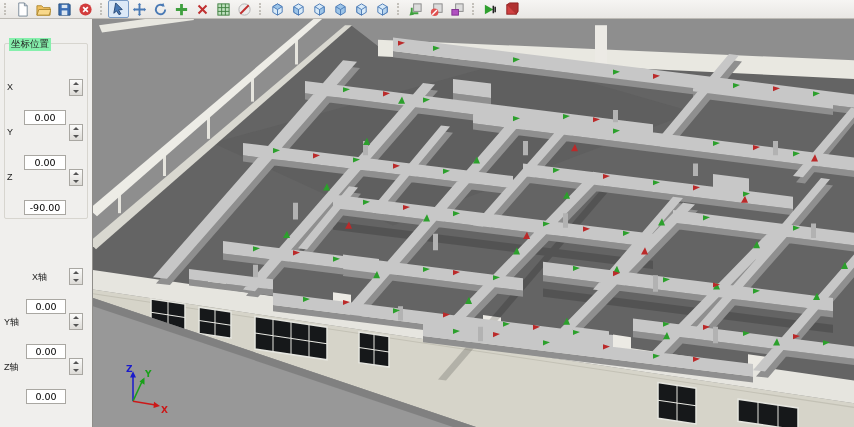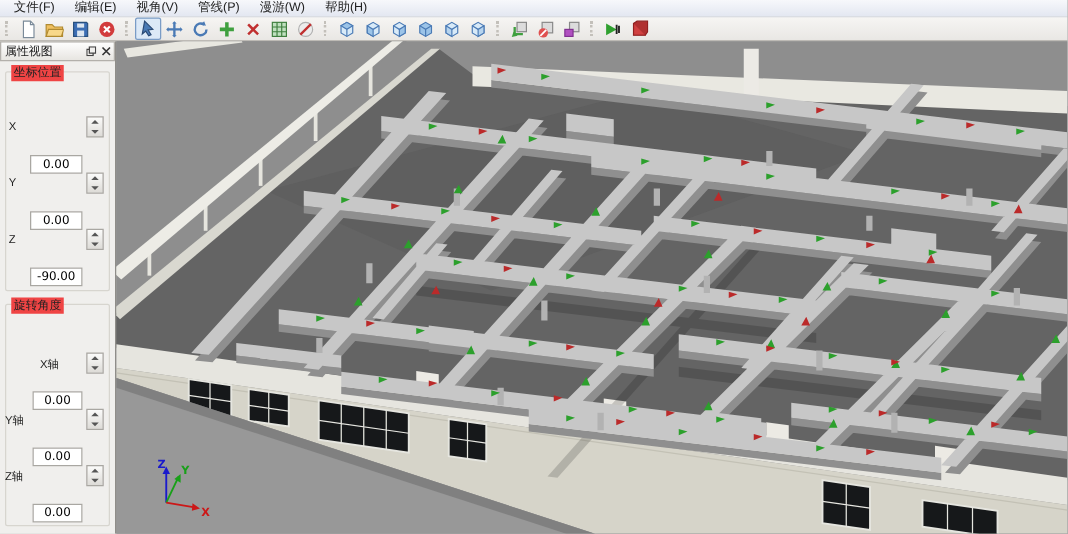--- a/index.html
+++ b/index.html
@@ -14,46 +14,38 @@
   .tb-btn{width:19px;height:16px;display:flex;align-items:center;justify-content:center;border:1px solid transparent;border-radius:2px;}
   .tb-btn svg{display:block;}
   .tb-btn.pressed{border:1px solid #7a9cc6;background:#dce9f7;}
   
   .main{flex:1;display:flex;min-height:0;}
   .panel{width:92px;background:#f0efed;border-right:1px solid #8f8d89;position:relative;font-size:10px;color:#1a1a1a;flex:none;}
   .panel-header{position:absolute;top:0;left:0;right:0;height:14px;background:linear-gradient(#fefefe,#e7e5e1);border:1px solid #b3b0ab;display:flex;align-items:center;}
   .panel-title{flex:1;padding-left:3px;font-size:9.5px;white-space:nowrap;overflow:hidden;}
   .ph-ico{width:11px;height:11px;display:flex;align-items:center;justify-content:center;margin-right:1px;}
   .grpbox{position:absolute;left:4px;right:4px;border:1px solid #d7d5cf;border-radius:2px;}
-  .grpbox .legend{position:absolute;top:-6px;left:4px;background:#ef4444;padding:0 2px;font-size:9.5px;color:#222;white-space:nowrap;}
+  .grpbox .legend{position:absolute;top:-6px;left:4px;background:#86efac;padding:0 2px;font-size:9.5px;color:#222;white-space:nowrap;}
   .row{position:absolute;left:0;right:0;height:16px;}
   .flbl{position:absolute;left:7px;top:3px;font-size:9px;color:#222;white-space:nowrap;}
   .num{position:absolute;left:24px;top:0;width:40px;height:13px;border:1px solid #a9a7a2;background:#fff;font-size:9.5px;text-align:center;padding:0;font-family:"DejaVu Sans",sans-serif;margin-top:31px;}
   .row.wide .num{left:26px;width:38px;}
   .spin{position:absolute;left:69px;top:0;width:12px;height:15px;border:1px solid #a9a7a2;background:linear-gradient(#fbfbfa,#dddbd7);display:flex;flex-direction:column;align-items:center;justify-content:space-around;}
   .spin i{display:block;width:0;height:0;border-left:3px solid transparent;border-right:3px solid transparent;}
   .spin i.up{border-bottom:3px solid #555;}
   .spin i.dn{border-top:3px solid #555;}
   
   .viewport{flex:1;position:relative;background:#8e8e8e;min-width:0;}
   .viewport svg.scene{position:absolute;inset:0;}
 </style>
 </head>
 <body>
 
 <div class="app">
 
-  <div class="menubar">
-    <span class="menu-item">文件(F)</span>
-    <span class="menu-item">编辑(E)</span>
-    <span class="menu-item">视角(V)</span>
-    <span class="menu-item">管线(P)</span>
-    <span class="menu-item">漫游(W)</span>
-    <span class="menu-item">帮助(H)</span>
-  </div>
 
   <div class="toolbar">
     <span class="grip"></span>
     <span class="tb-btn">
         <svg width="15" height="15" viewBox="0 0 16 16">
           <path d="M4 1h6l3 3v11H4z" fill="#fff" stroke="#7a8a99"></path>
           <path d="M10 1v3h3" fill="none" stroke="#7a8a99"></path>
         </svg>
       </span>
     <span class="tb-btn">
@@ -192,34 +184,20 @@
         <svg width="15" height="15" viewBox="0 0 16 16">
           <rect x="3" y="3" width="10" height="10" fill="#d04040" stroke="#902020"></rect>
           <path d="M3 3l3-2h9v9l-2 3" fill="#b03030" stroke="#902020"></path>
         </svg>
       </span>
   </div>
 
   <div class="main">
 
     <div class="panel">
-      <div class="panel-header">
-        <span class="panel-title">属性视图</span>
-        <span class="ph-ico">
-            <svg width="8" height="8" viewBox="0 0 8 8">
-              <rect x="0.5" y="2.5" width="5" height="5" fill="none" stroke="#444"></rect>
-              <rect x="2.5" y="0.5" width="5" height="5" fill="#f0efed" stroke="#444"></rect>
-            </svg>
-          </span>
-        <span class="ph-ico">
-            <svg width="8" height="8" viewBox="0 0 8 8">
-              <path d="M1 1l6 6M7 1l-6 6" stroke="#333" stroke-width="1.3"></path>
-            </svg>
-          </span>
-      </div>
 
       <div class="grpbox" style="top:24px;height:174px;">
         <span class="legend">坐标位置</span>
       </div>
       <div class="row" style="top:60px;">
         <span class="flbl">X</span>
         <input class="num" readonly="" value="0.00" style="">
         <span class="spin">
             <i class="up"></i>
             <i class="dn"></i>
@@ -235,23 +213,20 @@
       </div>
       <div class="row" style="top:150px;">
         <span class="flbl">Z</span>
         <input class="num" readonly="" value="-90.00" style="">
         <span class="spin">
             <i class="up"></i>
             <i class="dn"></i>
           </span>
       </div>
 
-      <div class="grpbox" style="top:210px;height:176px;">
-        <span class="legend">旋转角度</span>
-      </div>
       <div class="row wide" style="top:249px;">
         <span class="flbl" style="left:4px;margin-left:28px;">X轴</span>
         <input class="num" readonly="" value="0.00" style="">
         <span class="spin">
             <i class="up"></i>
             <i class="dn"></i>
           </span>
       </div>
       <div class="row wide" style="top:294px;">
         <span class="flbl" style="left:4px;">Y轴</span>

